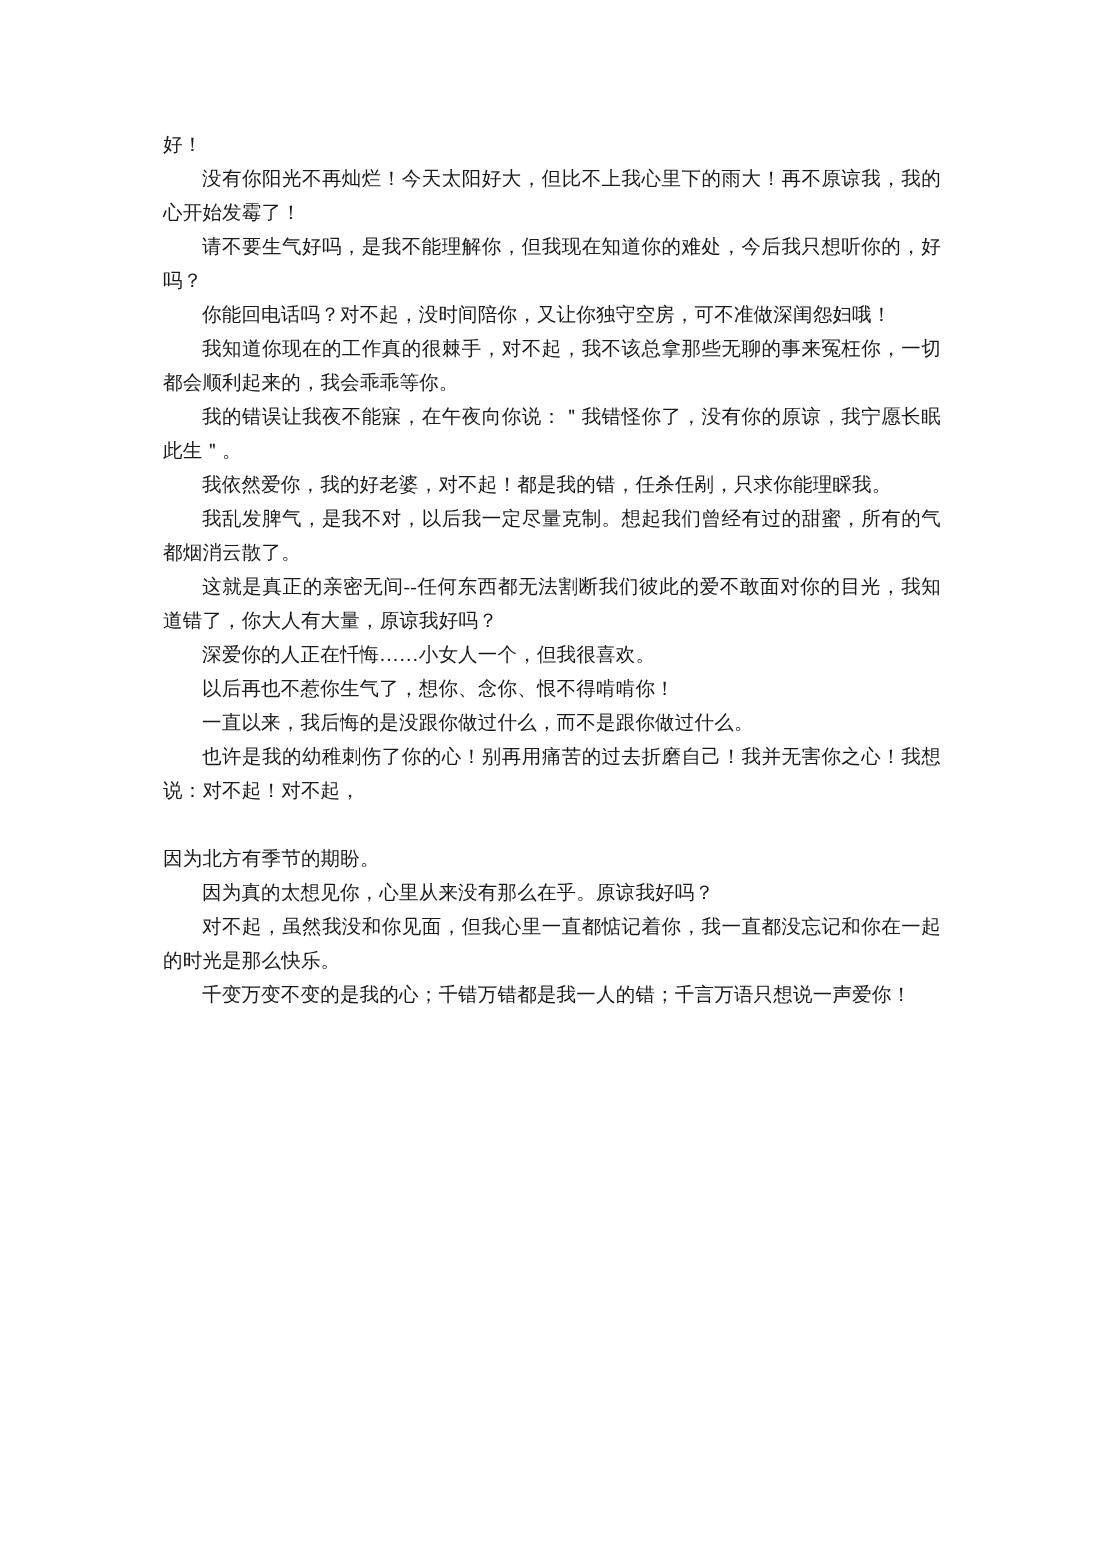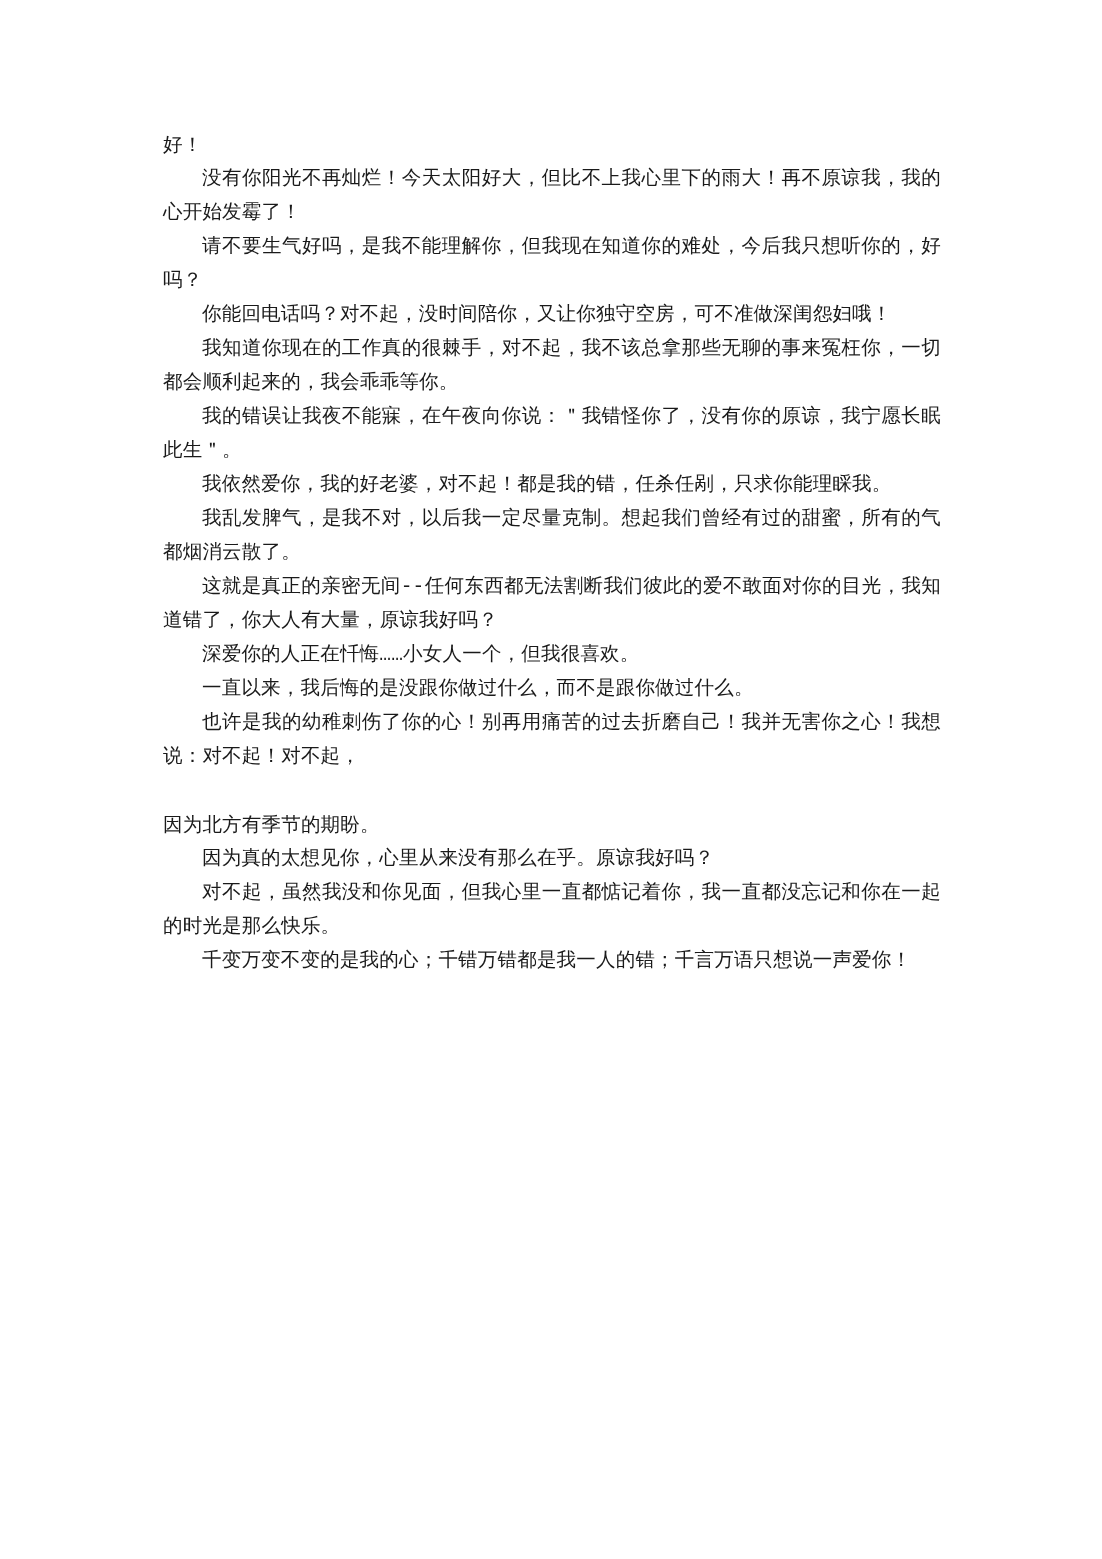--- a/index.html
+++ b/index.html
@@ -28,41 +28,41 @@
     font-size: 19.5px;
     line-height: 34px;
     color: #1a1a1a;
     text-align: justify;
     text-justify: inter-ideograph;
     margin: 0;
     letter-spacing: 0.2px;
   }
   .indent {
     text-indent: 2em;
-    font-family: Liberation Mono, monospace;
   }
   .spacer {
     height: 34px;
   }
 </style>
 </head>
 <body>
 
 <div class="page">
   <div class="doc-body">
     <p class="para">好！</p>
     <p class="para indent">没有你阳光不再灿烂！今天太阳好大，但比不上我心里下的雨大！再不原谅我，我的心开始发霉了！</p>
     <p class="para indent">请不要生气好吗，是我不能理解你，但我现在知道你的难处，今后我只想听你的，好吗？</p>
     <p class="para indent">你能回电话吗？对不起，没时间陪你，又让你独守空房，可不准做深闺怨妇哦！</p>
     <p class="para indent">我知道你现在的工作真的很棘手，对不起，我不该总拿那些无聊的事来冤枉你，一切都会顺利起来的，我会乖乖等你。</p>
     <p class="para indent">我的错误让我夜不能寐，在午夜向你说：＂我错怪你了，没有你的原谅，我宁愿长眠此生＂。</p>
     <p class="para indent">我依然爱你，我的好老婆，对不起！都是我的错，任杀任剐，只求你能理睬我。</p>
     <p class="para indent">我乱发脾气，是我不对，以后我一定尽量克制。想起我们曾经有过的甜蜜，所有的气都烟消云散了。</p>
     <p class="para indent">这就是真正的亲密无间--任何东西都无法割断我们彼此的爱不敢面对你的目光，我知道错了，你大人有大量，原谅我好吗？</p>
     <p class="para indent">深爱你的人正在忏悔……小女人一个，但我很喜欢。</p>
+    <p class="para indent">以后再也不惹你生气了，想你、念你、恨不得啃啃你！</p>
     <p class="para indent">一直以来，我后悔的是没跟你做过什么，而不是跟你做过什么。</p>
     <p class="para indent">也许是我的幼稚刺伤了你的心！别再用痛苦的过去折磨自己！我并无害你之心！我想说：对不起！对不起，</p>
     <div class="spacer"></div>
     <p class="para">因为北方有季节的期盼。</p>
     <p class="para indent">因为真的太想见你，心里从来没有那么在乎。原谅我好吗？</p>
     <p class="para indent">对不起，虽然我没和你见面，但我心里一直都惦记着你，我一直都没忘记和你在一起的时光是那么快乐。</p>
     <p class="para indent">千变万变不变的是我的心；千错万错都是我一人的错；千言万语只想说一声爱你！</p>
   </div>
 </div>
 

